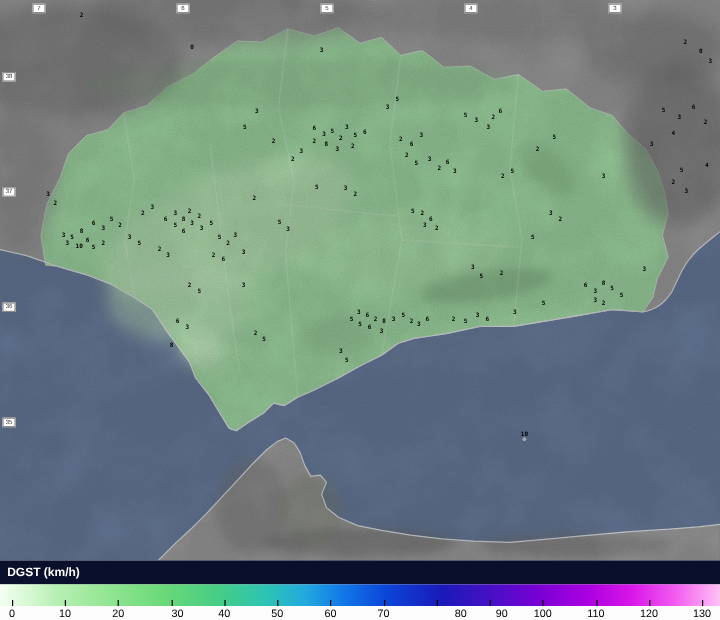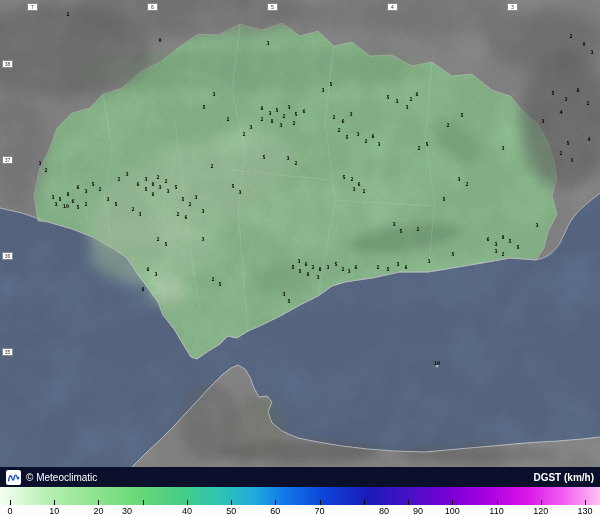--- a/index.html
+++ b/index.html
@@ -288,28 +288,20 @@
         <div class="grat-box" style="left: 387px; top: 3px;">4</div>
         <div class="grat-box" style="left: 507px; top: 3px;">3</div>
         <div class="grat-box" style="left: 2px; top: 60px;">38</div>
         <div class="grat-box" style="left: 2px; top: 156px;">37</div>
         <div class="grat-box" style="left: 2px; top: 252px;">36</div>
         <div class="grat-box" style="left: 2px; top: 348px;">35</div>
       </div>
   </div>
 
   <div class="footer-bar" style="background: rgb(10, 15, 43);">
-    <div class="footer-left">
-      <span class="logo-box">
-        <svg width="13" height="13" viewBox="0 0 16 16">
-          <path d="M2,12 C3,5 5,4 6.2,9 C7,12 8,12 8.6,9 C9.6,4 11.6,4 12.6,8 C13.2,10.5 14,10 14.5,8" fill="none" stroke="#1a4fd6" stroke-width="1.7" stroke-linecap="round"></path>
-        </svg>
-      </span>
-      <span>© Meteoclimatic</span>
-    </div>
     <div class="footer-right">
       <span>DGST (km/h)</span>
     </div>
   </div>
 
   <div class="legend-bar" style="background: linear-gradient(to right, rgb(244, 255, 242) 0%, rgb(216, 248, 212) 3.8%, rgb(184, 240, 180) 7.7%, rgb(144, 229, 144) 15.4%, rgb(104, 216, 120) 23.1%, rgb(68, 204, 136) 30.8%, rgb(44, 196, 180) 36.9%, rgb(34, 170, 221) 42.3%, rgb(17, 119, 232) 47.7%, rgb(12, 68, 216) 53.8%, rgb(26, 26, 184) 61.5%, rgb(68, 17, 196) 67.7%, rgb(119, 0, 212) 74.6%, rgb(170, 0, 224) 81.5%, rgb(216, 22, 232) 87.7%, rgb(242, 92, 240) 93.8%, rgb(255, 194, 244) 100%);">
       <div class="legend-tick" style="left: 10px;"></div>
       <div class="legend-tick" style="left: 54.2308px;"></div>
       <div class="legend-tick" style="left: 98.4615px;"></div>
       <div class="legend-tick" style="left: 142.692px;"></div>
@@ -321,21 +313,21 @@
       <div class="legend-tick" style="left: 408.077px;"></div>
       <div class="legend-tick" style="left: 452.308px;"></div>
       <div class="legend-tick" style="left: 496.538px;"></div>
       <div class="legend-tick" style="left: 540.769px;"></div>
       <div class="legend-tick" style="left: 585px;"></div>
     </div>
   <div class="legend-labels">
       <span class="legend-label" style="left: 10px;">0</span>
       <span class="legend-label" style="left: 54.2308px;">10</span>
       <span class="legend-label" style="left: 98.4615px;">20</span>
-      <span class="legend-label" style="left: 127px;">30</span>
+      <span class="legend-label" style="left: 148px;">30</span>
       <span class="legend-label" style="left: 186.923px;">40</span>
       <span class="legend-label" style="left: 231.154px;">50</span>
       <span class="legend-label" style="left: 275.385px;">60</span>
       <span class="legend-label" style="left: 319.615px;">70</span>
       <span class="legend-label" style="left: 384px;">80</span>
       <span class="legend-label" style="left: 408.077px; padding-left: 20px;">90</span>
       <span class="legend-label" style="left: 452.308px;">100</span>
       <span class="legend-label" style="left: 496.538px;">110</span>
       <span class="legend-label" style="left: 540.769px;">120</span>
       <span class="legend-label" style="left: 585px;">130</span>

